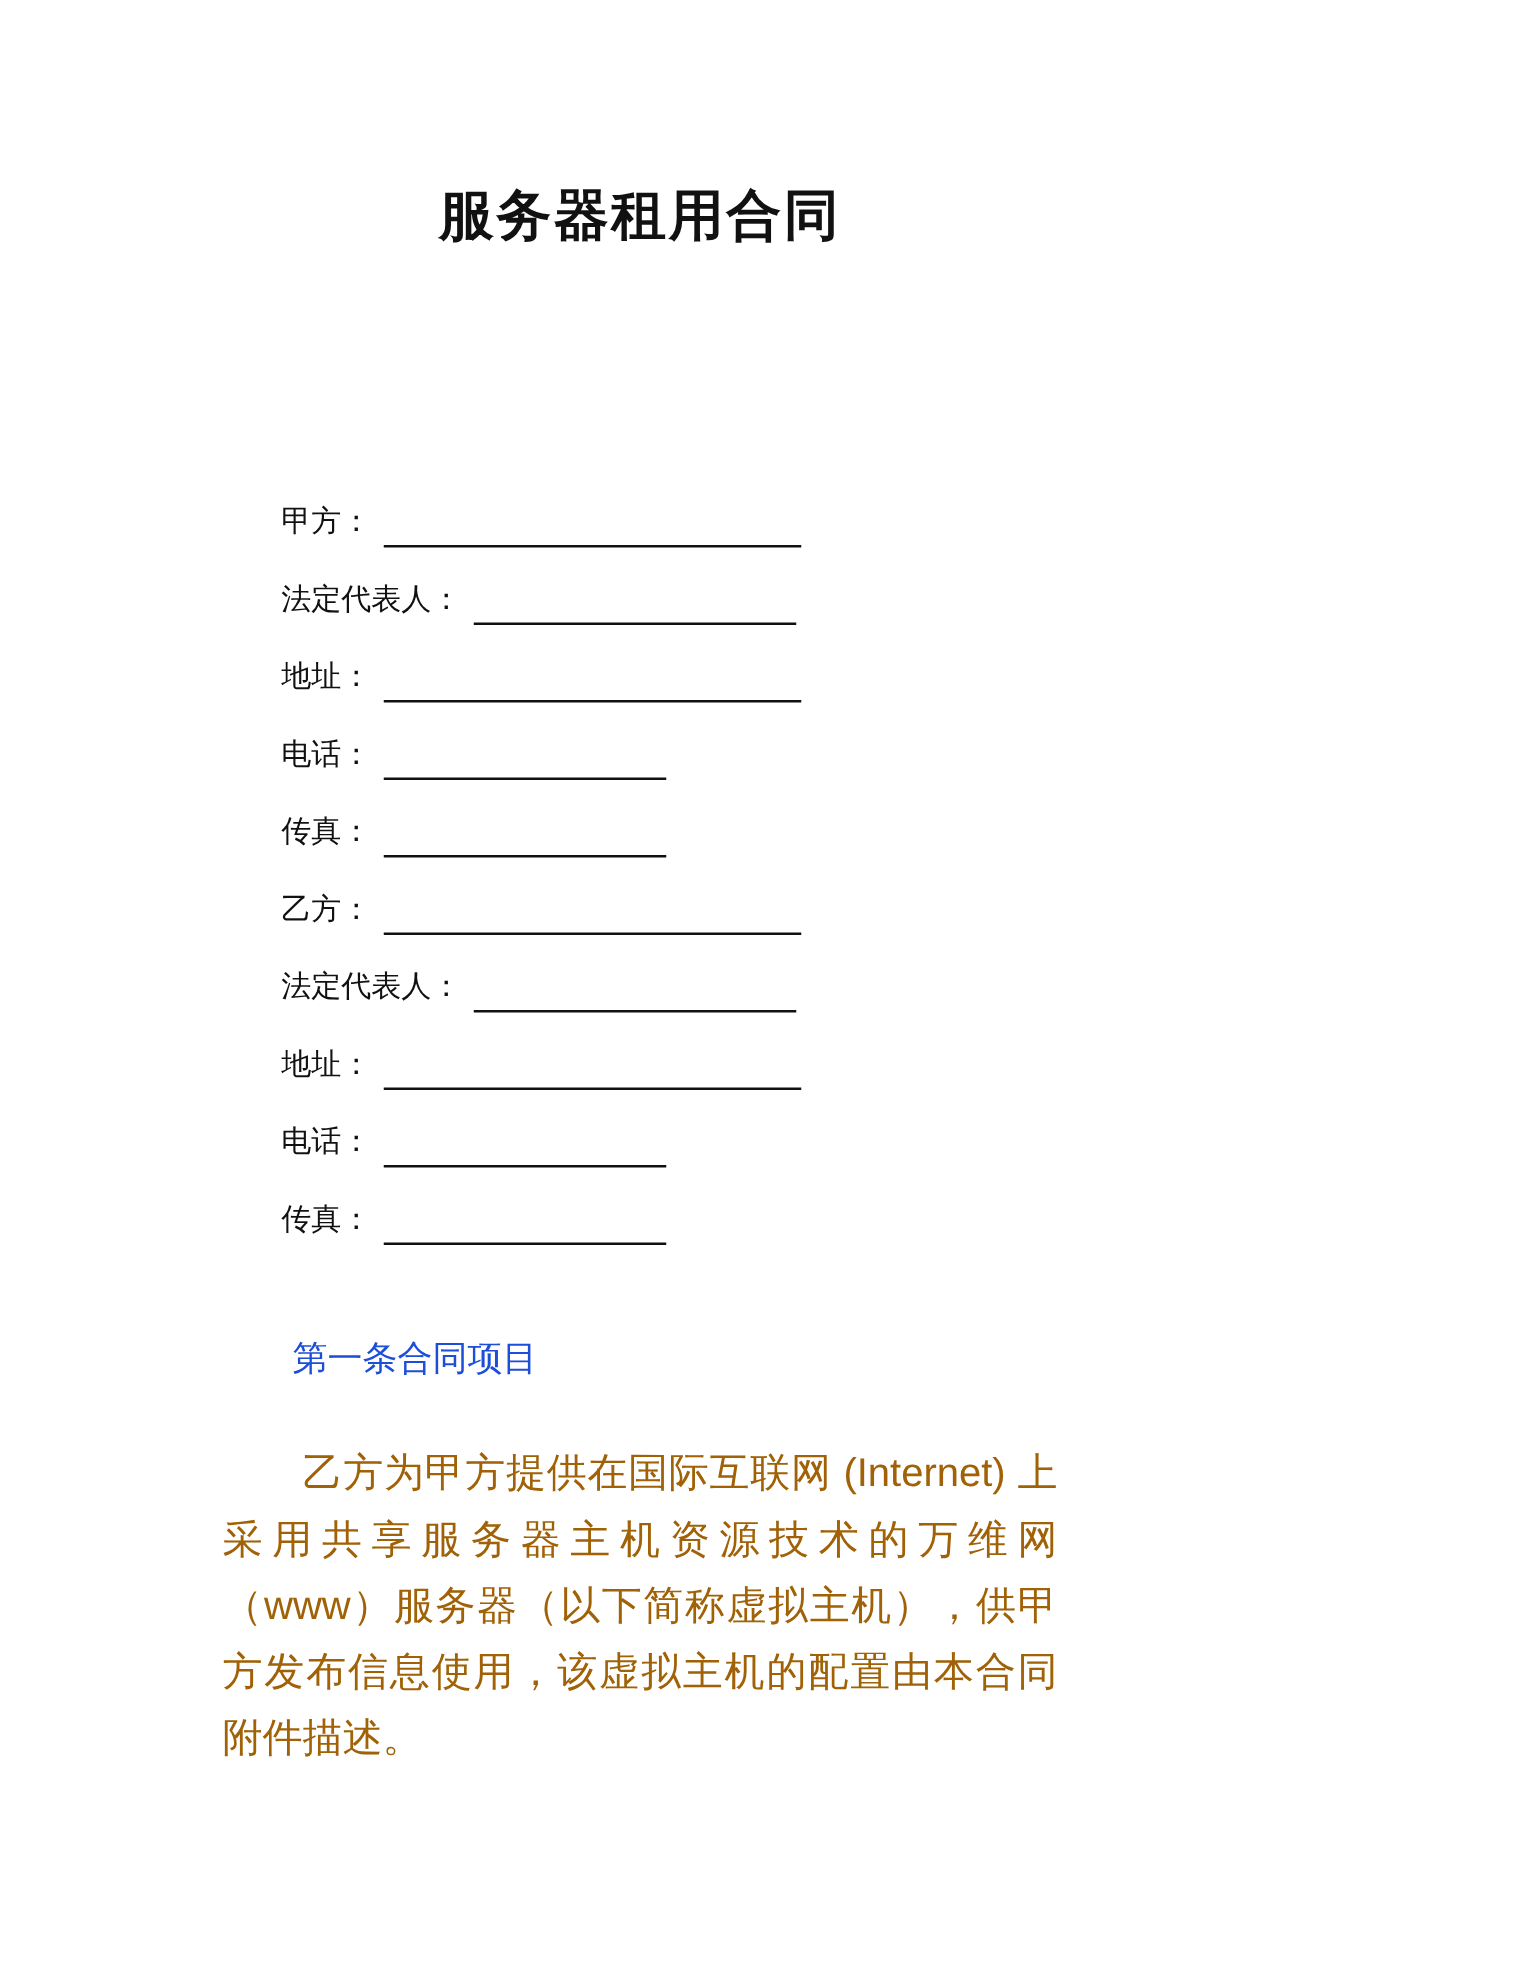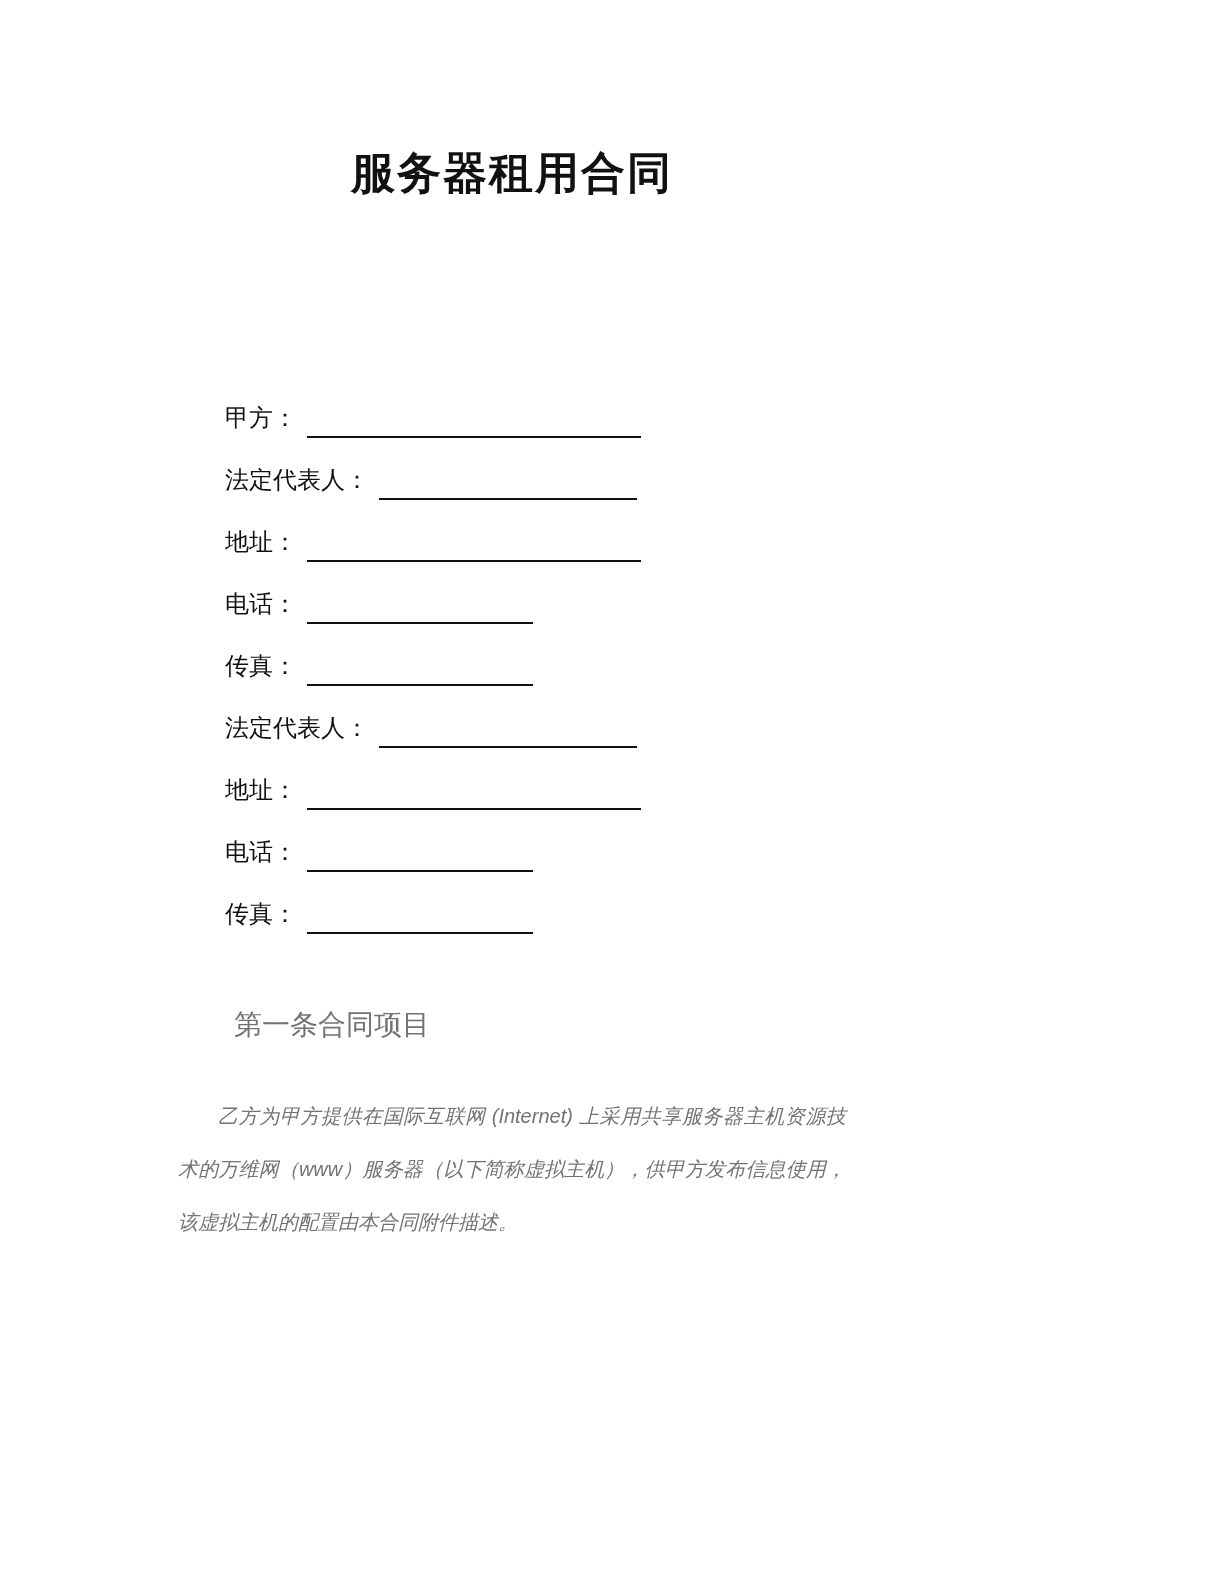--- a/index.html
+++ b/index.html
@@ -44,32 +44,31 @@
     display: inline-block;
     height: 34px;
     border-bottom: 2px solid #111111;
     margin-left: 10px;
   }
   .sections { margin-top: 74px; }
   .section { margin-bottom: 2px; }
   .section-heading {
     font-size: 28px;
     font-weight: 400;
-    color: #737373;
+    color: #1d4ed8;
     text-indent: 2em;
     line-height: 34px;
   }
   .section-paragraphs .para {
     margin-top: 48px;
-    font-size: 20px;
+    font-size: 32px;
     line-height: 53px;
     text-align: justify;
     text-indent: 2em;
-    color: #737373;
-    font-style: italic;
+    color: #a16207;
   }
 </style>
 </head>
 <body>
 
 <div class="page">
 
   <h1 class="doc-title">服务器租用合同</h1>
 
   <div class="fields">
@@ -91,20 +90,24 @@
   <div class="field-row">
     <span class="field-label">电话：</span>
     <span class="blank-line" style="width: 226px;"></span>
   </div>
 
   <div class="field-row">
     <span class="field-label">传真：</span>
     <span class="blank-line" style="width: 226px;"></span>
   </div>
 
+  <div class="field-row">
+    <span class="field-label">乙方：</span>
+    <span class="blank-line" style="width: 334px;"></span>
+  </div>
 
   <div class="field-row">
     <span class="field-label">法定代表人：</span>
     <span class="blank-line" style="width: 258px;"></span>
   </div>
 
   <div class="field-row">
     <span class="field-label">地址：</span>
     <span class="blank-line" style="width: 334px;"></span>
   </div>

